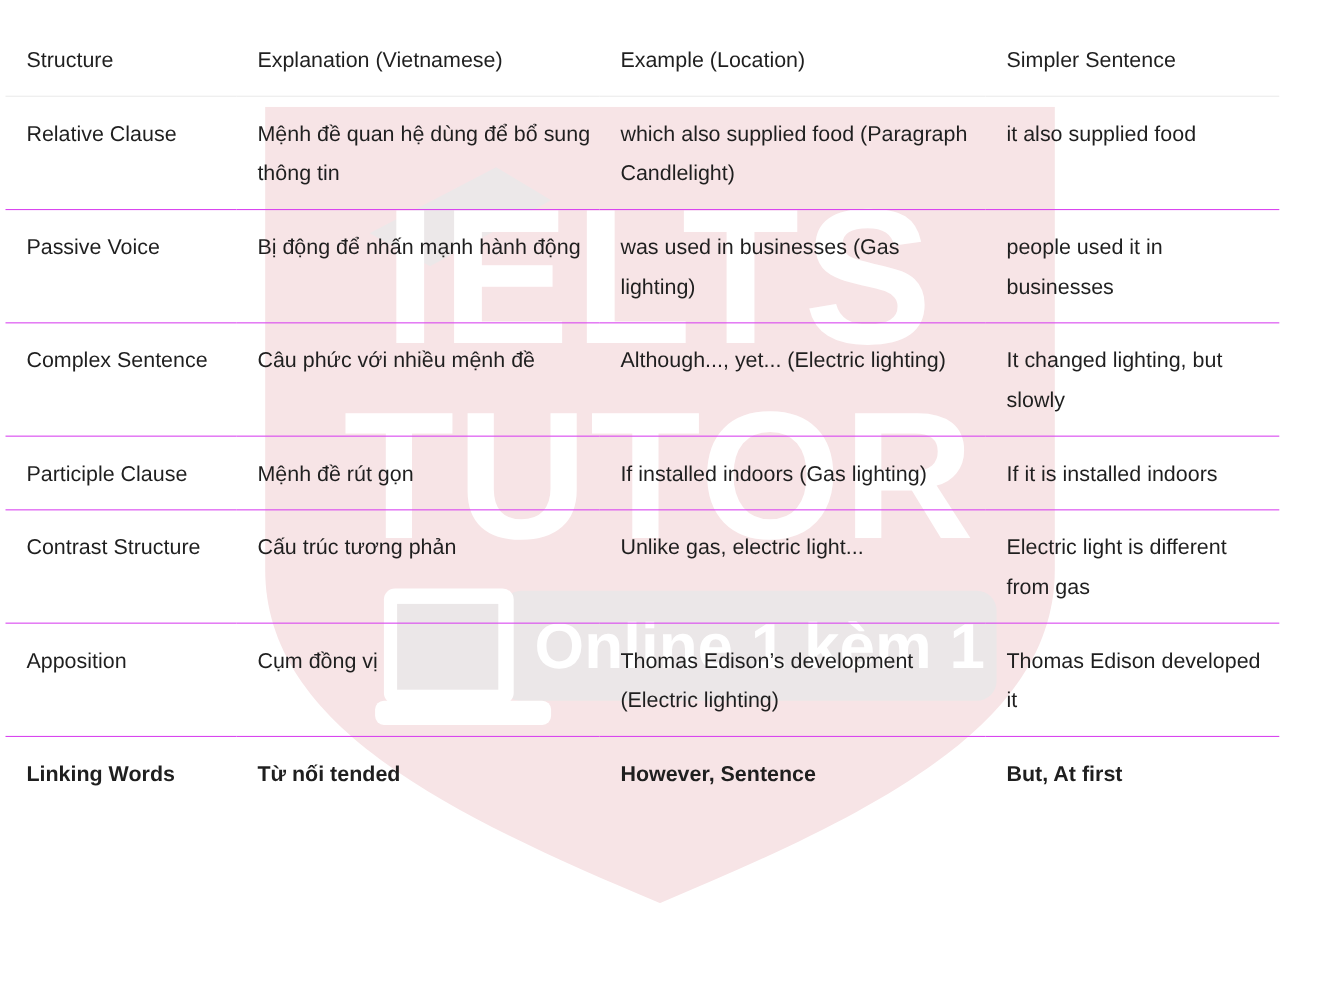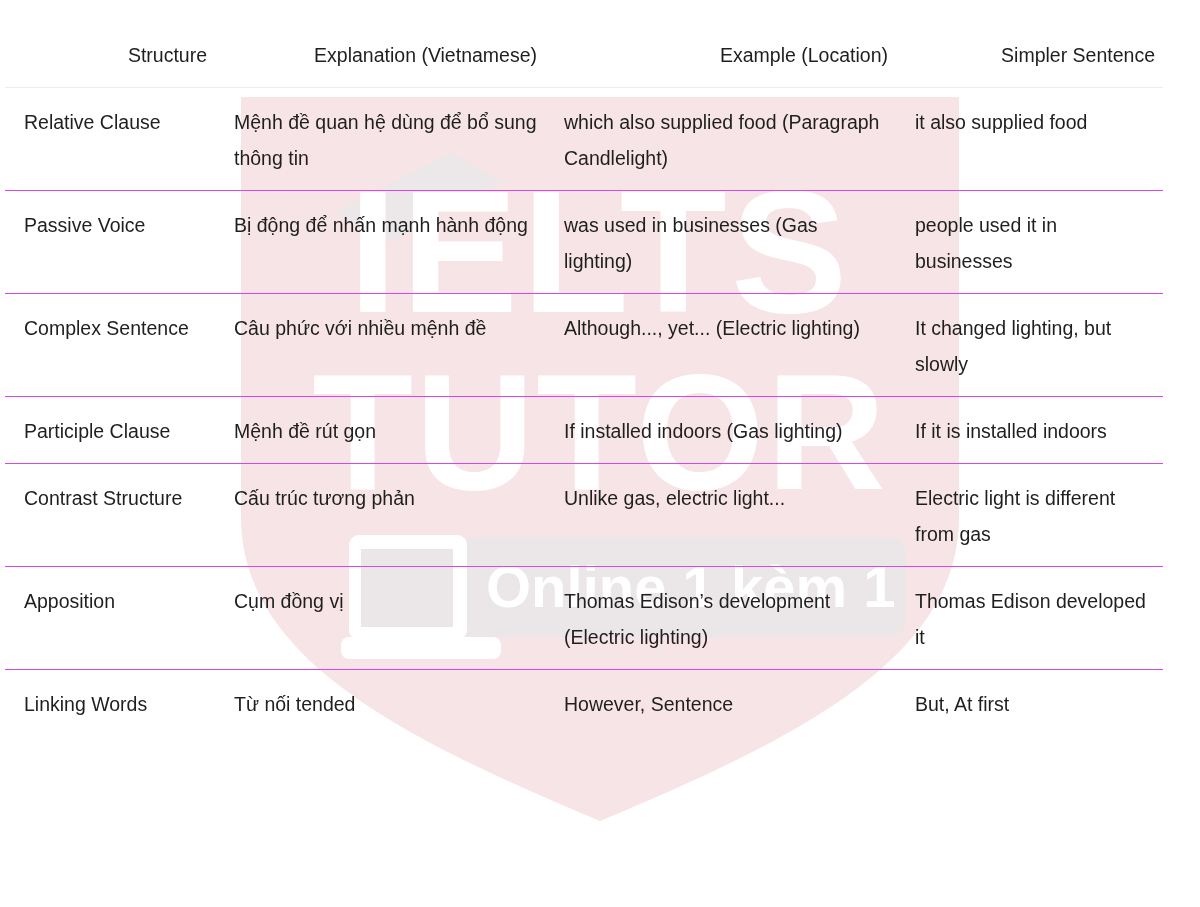--- a/index.html
+++ b/index.html
@@ -45,28 +45,27 @@
       vertical-align: top;
       font-size: 19.5px;
       line-height: 36px;
       font-weight: normal;
       padding: 0 8px 0 19px;
     }
     th {
       padding-top: 17px;
       padding-bottom: 14px;
       border-bottom: 1px solid #ececec;
-      text-align: right;
     }
     td {
       padding-top: 16px;
       padding-bottom: 14px;
       border-bottom: 1px solid #d946ef;
     }
-    tr.row:last-child td { border-bottom: none; }
+    tr.row:last-child td { border-bottom: none; font-weight: bold; }
   </style>
 </head>
 <body>
 
 <svg class="watermark" viewBox="0 0 718 724" xmlns="http://www.w3.org/2000/svg">
   <path d="M0 0 H718 V420 C718 560 560 640 359 724 C158 640 0 560 0 420 Z" fill="#f7e4e6"></path>
 
   <path d="M95 115 L210 55 L260 85 L150 145 Z" fill="#ece8e9"></path>
 
   <text x="359" y="215" text-anchor="middle" font-family="Liberation Sans, sans-serif" font-weight="bold" font-size="175" fill="#ffffff" letter-spacing="4">IELTS</text>

